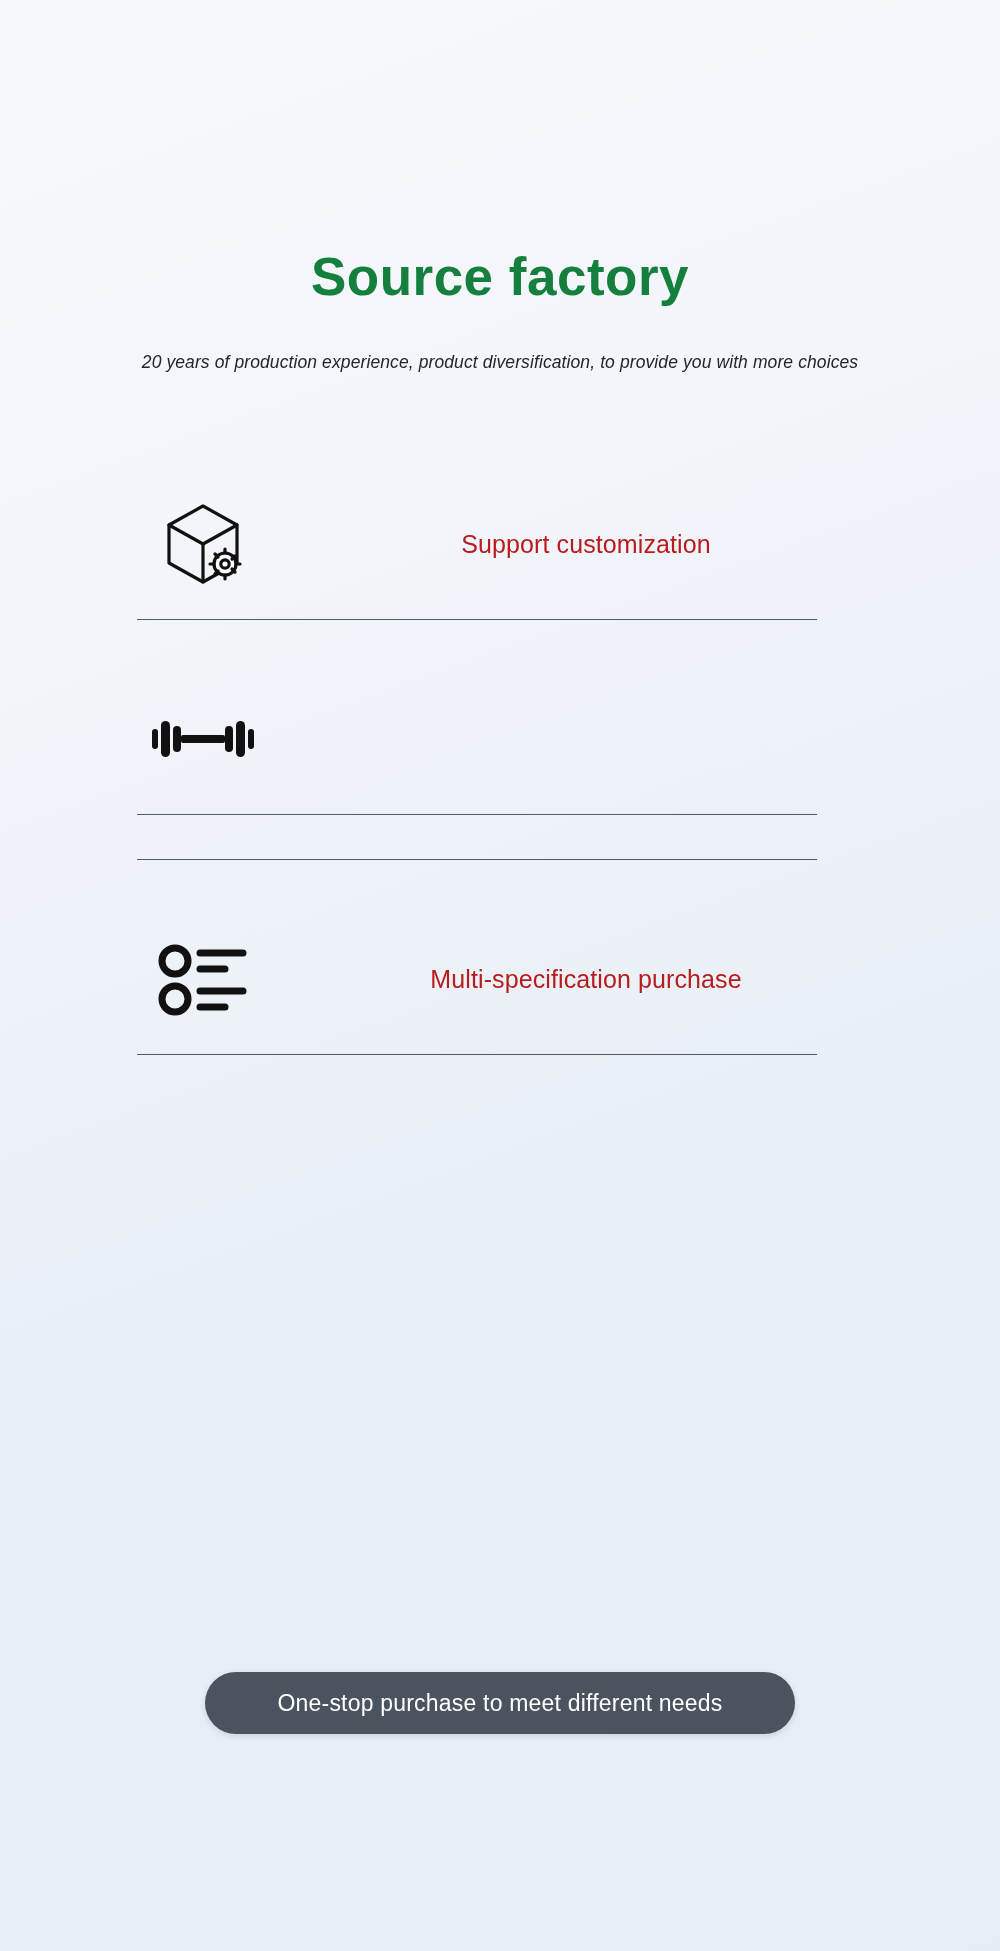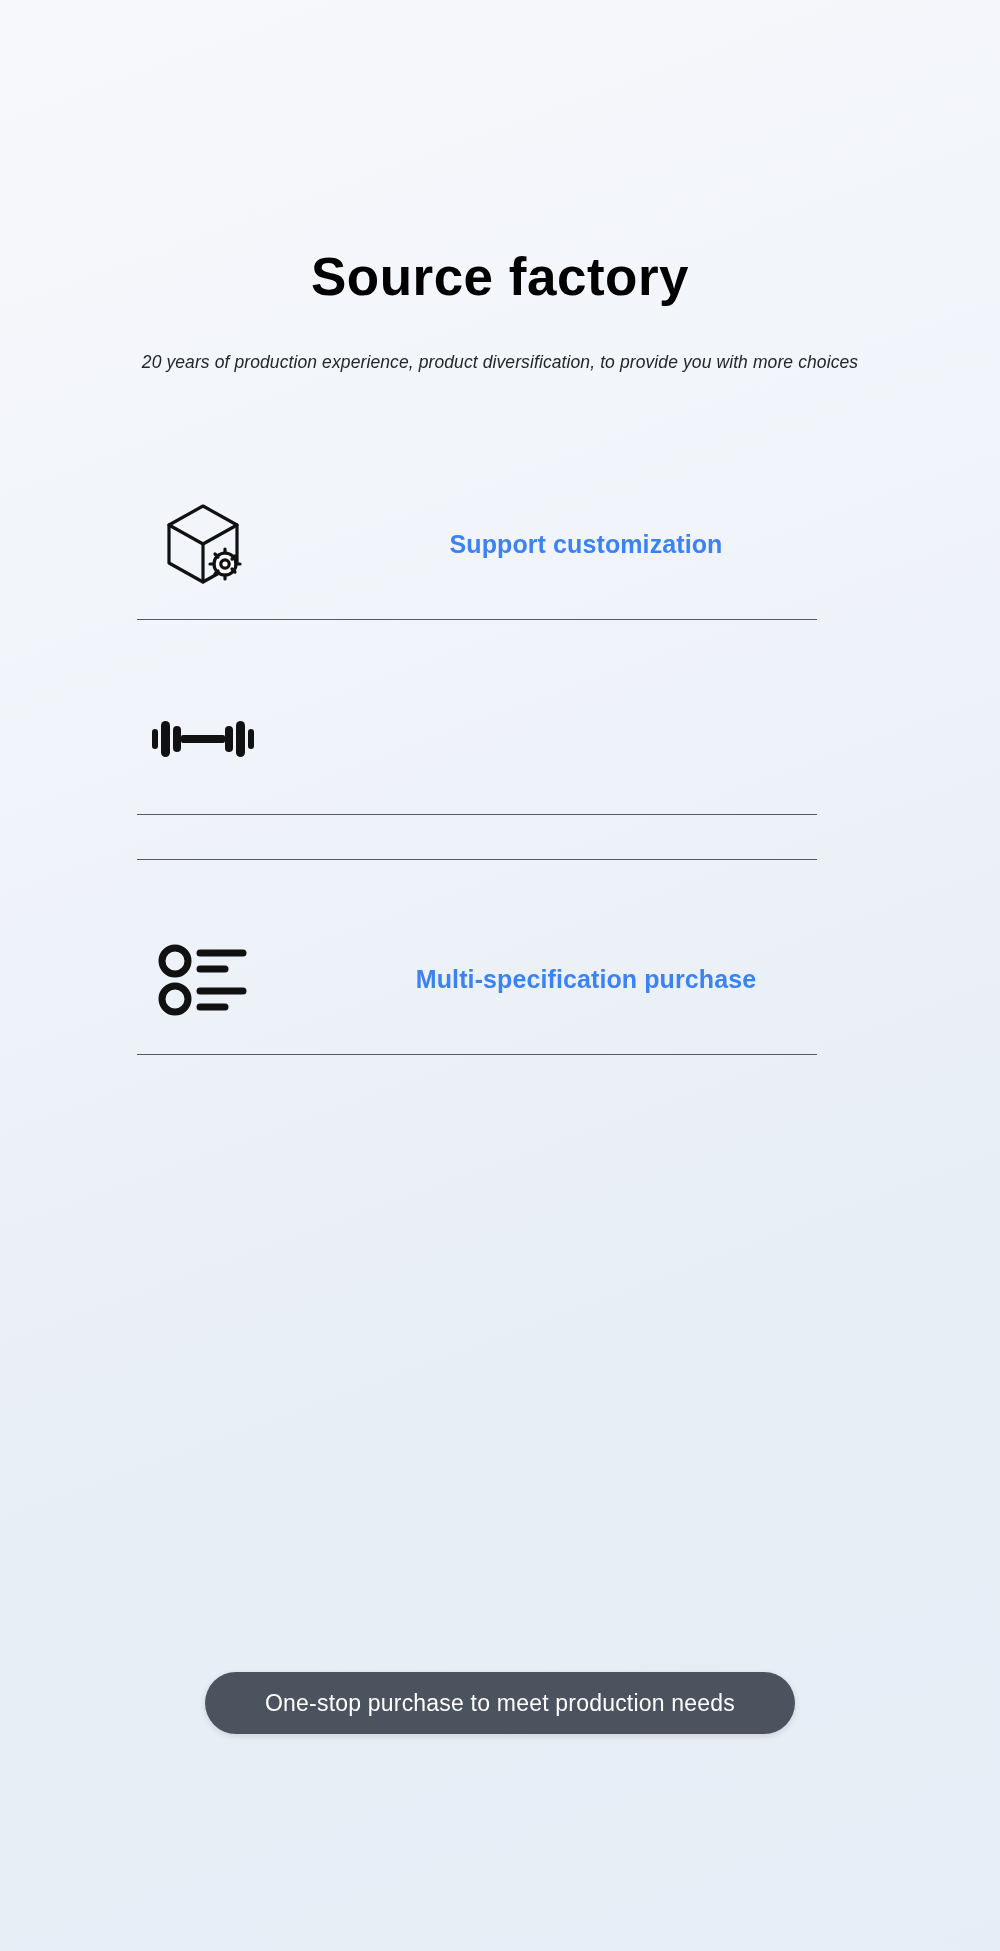--- a/index.html
+++ b/index.html
@@ -24,21 +24,21 @@
 
   .header {
     padding-top: 248px;
     text-align: center;
   }
 
   .title {
     font-size: 53px;
     font-weight: 700;
     letter-spacing: 0.5px;
-    color: #000000;
+    color: #15803d;
     margin: 0;
     line-height: 1.1;
   }
 
   .subtitle {
     margin: 46px 0 0 0;
     font-size: 17.5px;
     color: #23272b;
     font-weight: 400;
     letter-spacing: 0.1px;
@@ -64,22 +64,22 @@
     align-items: center;
     justify-content: center;
     padding-left: 26px;
     box-sizing: border-box;
   }
 
   .feature-label {
     flex: 1;
     text-align: center;
     font-size: 25px;
-    color: #3b82f6;
-    font-weight: 700;
+    color: #b91c1c;
+    font-weight: 400;
     padding-right: 58px;
     letter-spacing: 0.1px;
   }
 
   .divider {
     width: 680px;
     margin-left: 62px;
     height: 1px;
     background: #3a3f45;
     opacity: 0.85;
@@ -176,16 +176,16 @@
       </div>
       <div class="feature-label">Multi-specification purchase</div>
     </div>
     <div class="divider"></div>
     <div class="spacer"></div>
 
 
   </div>
 
   <div class="footer-bar-wrap">
-    <div class="footer-bar">One-stop purchase to meet production needs</div>
+    <div class="footer-bar">One-stop purchase to meet different needs</div>
   </div>
 
 </div>
 
 </body></html>

